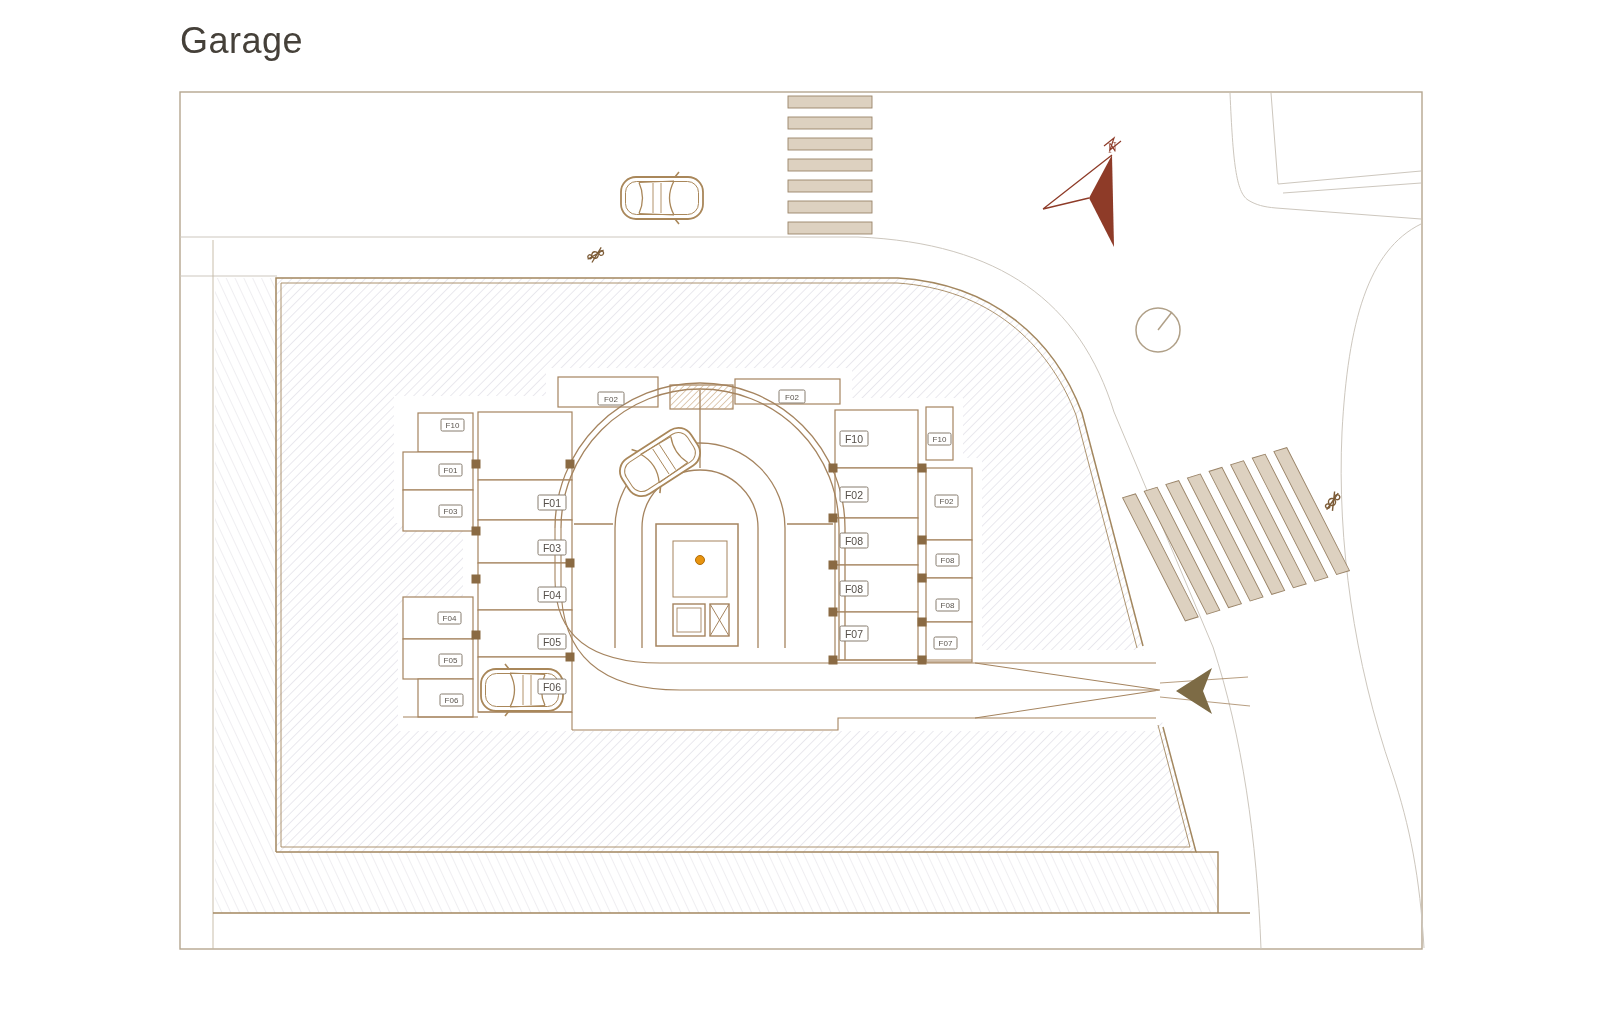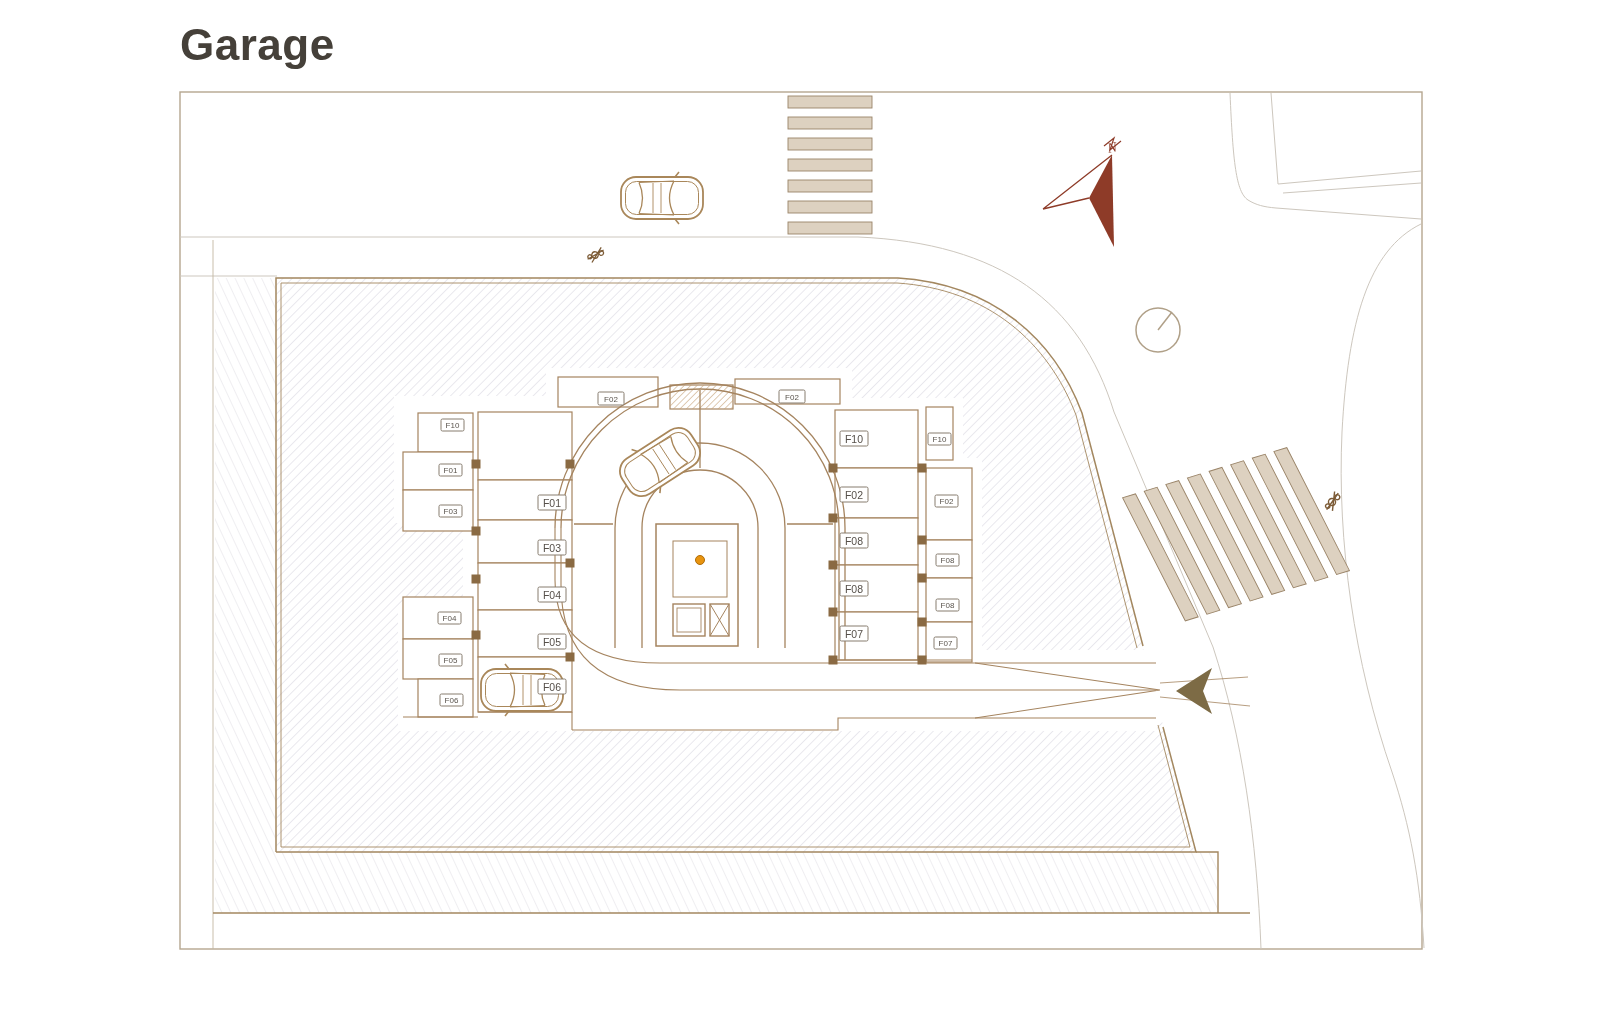--- a/index.html
+++ b/index.html
@@ -1,18 +1,18 @@
 <!DOCTYPE html>
 <html><head>
 <meta charset="utf-8">
 <style>
   html,body{margin:0;padding:0;background:#ffffff;}
   .canvas{position:relative;width:1600px;height:1009px;background:#ffffff;overflow:hidden;
           font-family:"Liberation Sans",sans-serif;}
-  .page-title{position:absolute;left:180px;top:20px;margin:0;font-size:44px;font-weight:bold;
+  .page-title{position:absolute;left:180px;top:20px;margin:0;font-size:36px;font-weight:normal;
               color:#454039;letter-spacing:.5px;font-family:"Liberation Sans",sans-serif;}
   svg{position:absolute;left:0;top:0;}
   .lbl-box{fill:#ffffff;stroke:#877d6f;stroke-width:1;}
   .lbl-txt-b{font:10.5px "Liberation Sans",sans-serif;fill:#56504a;text-anchor:middle;}
   .lbl-txt-s{font:8px "Liberation Sans",sans-serif;fill:#5a544d;text-anchor:middle;}
   .wall{stroke:#a5845f;fill:none;}
   .gray{stroke:#cdc7be;fill:none;}
   .stallrect{fill:#ffffff;stroke:#a5845f;stroke-width:1.2;}
   .ncol{fill:#8a6a43;}
   .north-n{font:italic 14px "Liberation Serif",serif;fill:#8e3b28;text-anchor:middle;}

